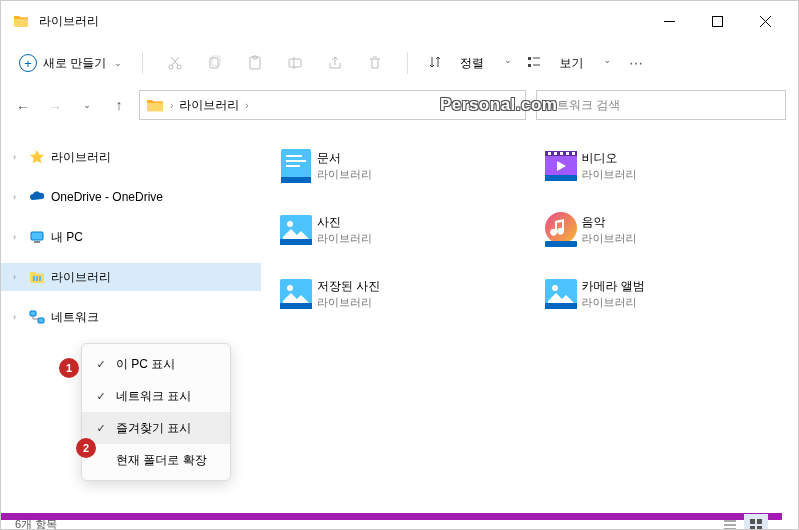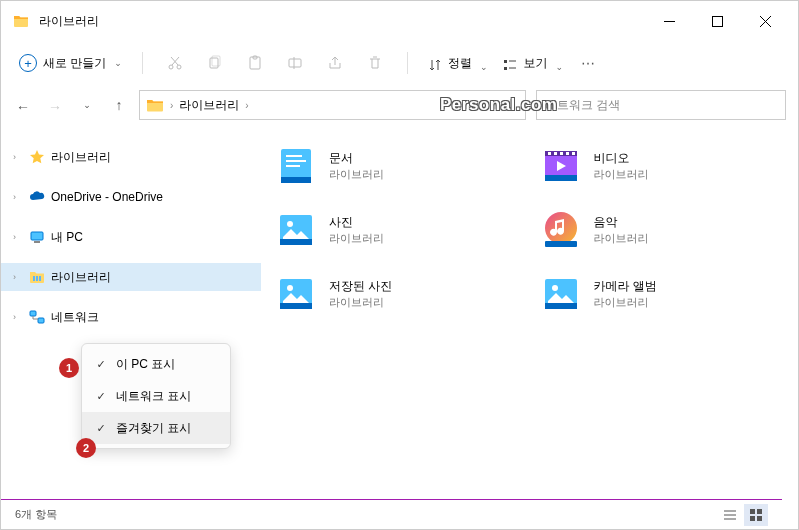--- a/index.html
+++ b/index.html
@@ -11,21 +11,21 @@
     .window-controls { display: flex; gap: 18px; margin-right: 6px; }
     .window-btn { width: 30px; height: 30px; display: flex; align-items: center; justify-content: center; cursor: pointer; }
     
     .toolbar { height: 44px; display: flex; align-items: center; padding: 0 12px; gap: 4px; }
     .new-btn { display: flex; align-items: center; gap: 6px; padding: 4px 6px; font-size: 12px; cursor: pointer; }
     .new-plus { width: 18px; height: 18px; border: 1.2px solid #0067c0; border-radius: 50%; display: flex; align-items: center; justify-content: center; color: #0067c0; font-size: 13px; line-height: 1; }
     .chev { font-size: 9px; color: #666; margin-left: 2px; }
     .tb-sep { width: 1px; height: 22px; background: #e0e0e0; margin: 0 10px; }
     .tb-icon { width: 36px; height: 30px; display: flex; align-items: center; justify-content: center; color: #444; cursor: pointer; }
     .tb-icon.disabled { color: #bbb; }
-    .tb-text { display: flex; align-items: flex-end; gap: 6px; font-size: 12px; padding: 4px 6px; cursor: pointer; }
+    .tb-text { display: flex; align-items: flex-start; gap: 18px; font-size: 12px; padding: 4px 6px; cursor: pointer; }
     .dots { font-size: 14px; letter-spacing: 2px; padding: 4px 8px; cursor: pointer; color: #555; }
     
     .navbar { height: 40px; display: flex; align-items: center; padding: 8px 12px; gap: 10px; }
     .nav-arrows { display: flex; gap: 12px; align-items: center; }
     .nav-arrow { width: 20px; height: 20px; display: flex; align-items: center; justify-content: center; color: #555; cursor: pointer; font-size: 14px; }
     .nav-arrow.disabled { color: #ccc; }
     .addressbar { flex: 1; height: 30px; border: 1px solid #ccc; display: flex; align-items: center; padding: 0 6px; gap: 6px; font-size: 12px; position: relative; }
     .folder-mini { width: 18px; height: 14px; }
     .crumb-sep { color: #888; font-size: 10px; }
     .searchbox { width: 250px; height: 30px; border: 1px solid #ccc; display: flex; align-items: center; padding: 0 8px; font-size: 12px; color: #888; gap: 6px; }
@@ -33,36 +33,36 @@
     
     .main { display: flex; height: 376px; }
     .sidebar { width: 260px; padding-top: 18px; font-size: 12px; position: relative; }
     .tree-item { display: flex; align-items: center; height: 28px; padding-left: 12px; gap: 6px; cursor: pointer; margin-bottom: 12px; }
     .tree-item.selected { background: #d9ebf9; }
     .tree-chev { width: 10px; font-size: 9px; color: #888; }
     .tree-icon { width: 16px; height: 16px; display: flex; align-items: center; justify-content: center; }
     
     .content { flex: 1; padding: 20px 14px; }
     .items-grid { display: grid; grid-template-columns: 1fr 1fr; gap: 22px 20px; }
-    .lib-item { display: flex; align-items: center; gap: 12px; cursor: pointer; }
+    .lib-item { display: flex; align-items: center; cursor: pointer; }
     .lib-icon { width: 42px; height: 42px; display: flex; align-items: center; justify-content: center; }
     .lib-text { display: flex; flex-direction: column; }
     .lib-name { font-size: 12px; }
     .lib-sub { font-size: 11px; color: #777; }
     
     .context-menu { position: absolute; left: 80px; top: 218px; width: 150px; background: #fcfcfc; border: 1px solid #ddd; border-radius: 6px; box-shadow: 0 4px 14px rgba(0,0,0,0.15); padding: 4px 0; font-size: 12px; z-index: 10; }
     .menu-item { display: flex; align-items: center; height: 32px; padding: 0 12px; gap: 8px; cursor: pointer; }
     .menu-item.hover { background: #eee; }
     .menu-check { width: 14px; display: flex; justify-content: center; color: #333; font-size: 11px; }
     
     .badge { position: absolute; width: 20px; height: 20px; background: #c62828; border-radius: 50%; color: #fff; display: flex; align-items: center; justify-content: center; font-size: 11px; font-weight: bold; z-index: 20; }
     .badge1 { left: 58px; top: 357px; }
     .badge2 { left: 75px; top: 437px; }
     
-    .statusbar { position: absolute; bottom: 0; left: 0; right: 16px; height: 30px; border-top: 1px solid #a21caf; display: flex; align-items: center; padding: 0 14px; font-size: 11px; color: #555; }
+    .statusbar { position: absolute; bottom: 0; left: 0; right: 16px; height: 16px; border-top: 7px solid #a21caf; display: flex; align-items: center; padding: 0 14px; font-size: 11px; color: #555; }
     .status-right { margin-left: auto; display: flex; gap: 2px; }
     .view-toggle { width: 24px; height: 22px; display: flex; align-items: center; justify-content: center; cursor: pointer; }
     .view-toggle.active { background: #e0e8f5; }
     
     svg { display: block; }
   </style>
 </head>
 <body>
 
 <div class="titlebar">
@@ -245,20 +245,24 @@
         <span class="menu-check">✓</span>
         <span>이 PC 표시</span>
       </div>
       <div class="menu-item">
         <span class="menu-check">✓</span>
         <span>네트워크 표시</span>
       </div>
       <div class="menu-item hover">
         <span class="menu-check">✓</span>
         <span>즐겨찾기 표시</span>
+      </div>
+      <div class="menu-item">
+        <span class="menu-check"></span>
+        <span>현재 폴더로 확장</span>
       </div>
     </div>
   </div>
 
   <div class="content">
     <div class="items-grid">
       <div class="lib-item">
         <span class="lib-icon">
             <svg viewBox="0 0 42 42">
               <rect x="6" y="4" width="30" height="34" rx="2" fill="#4cc2ff"></rect>

